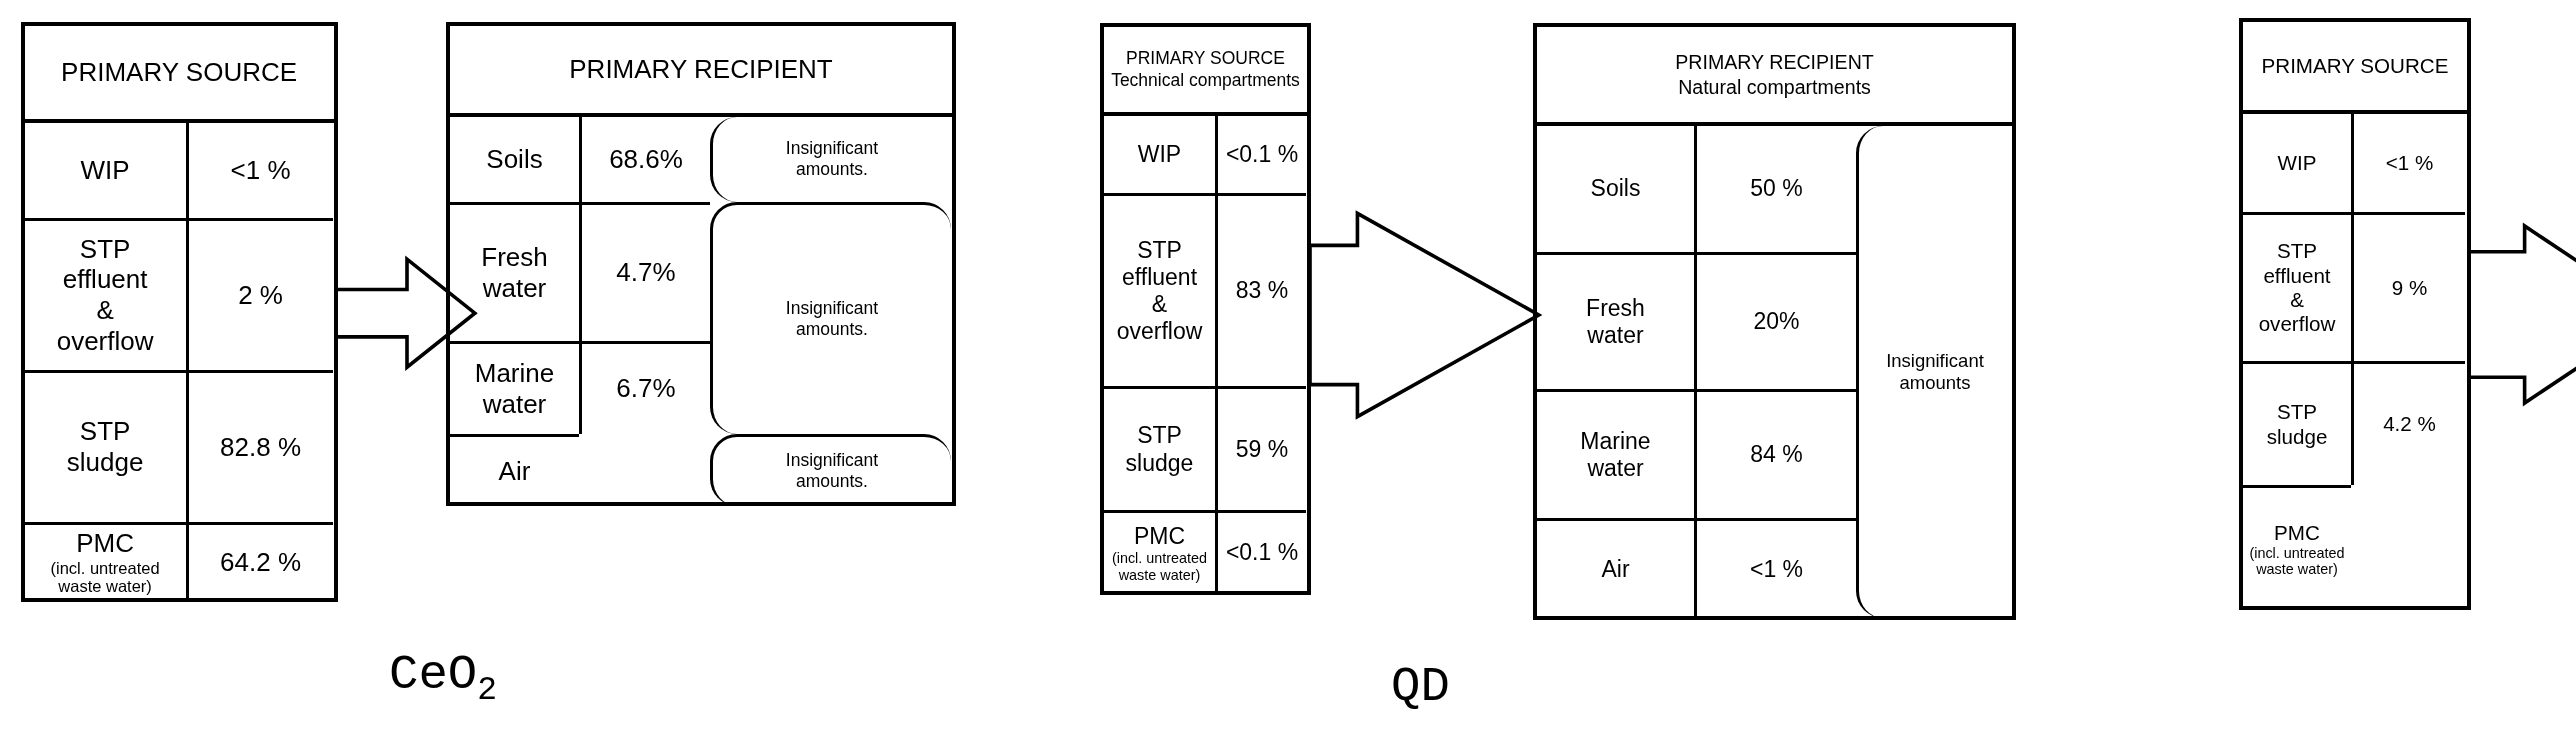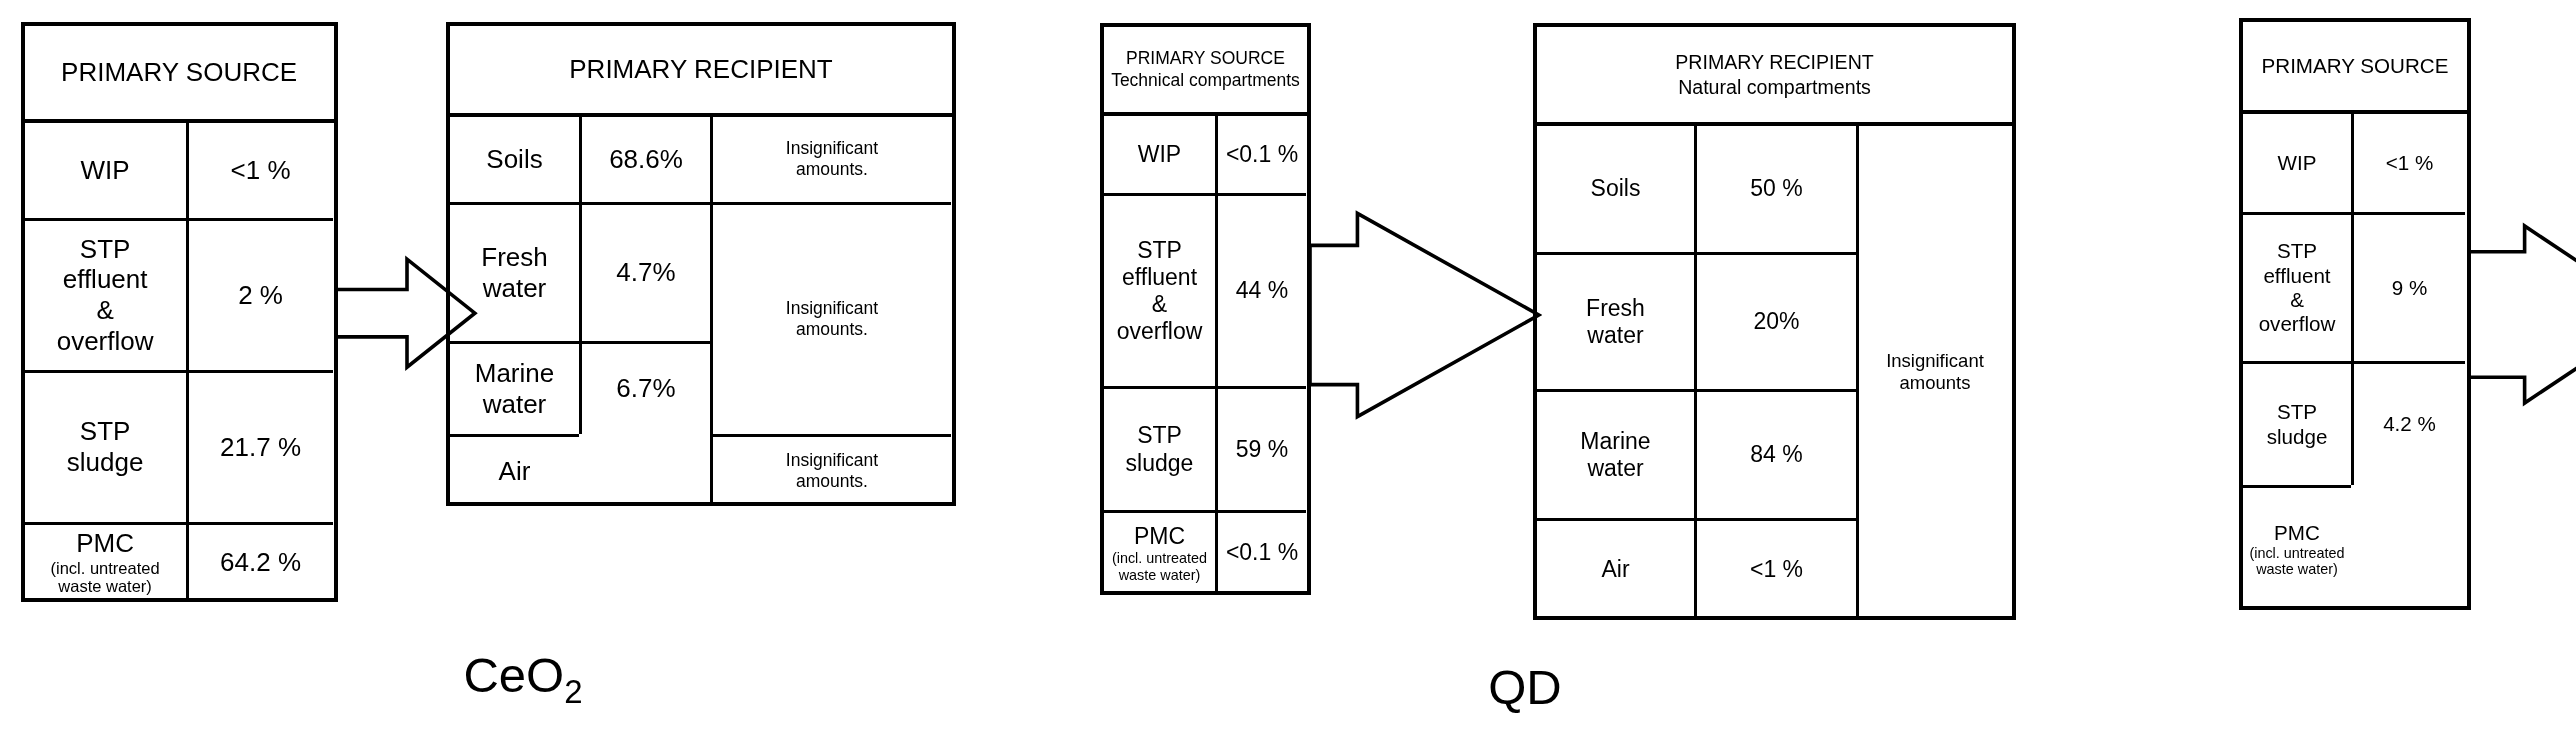--- a/index.html
+++ b/index.html
@@ -22,25 +22,25 @@
     display:flex;flex-direction:column;align-items:center;justify-content:center;
     text-align:center;white-space:pre-line;box-sizing:border-box;
     padding:2.1px;line-height:1.18;
   }
   .bl{border-left:3.6px solid #000;}
   .bt{border-top:3.6px solid #000;}
   .sub{display:block;line-height:1.12;}
   .fs50{font-size:26px;} .fs44{font-size:23px;} .fs40{font-size:20.6px;}
   .fs38{font-size:19.6px;} .fs36{font-size:18.5px;} .fs34{font-size:17.5px;}
   .sub32{font-size:16.5px;} .sub28{font-size:14.4px;}
-  .note{line-height:1.2;}
+  .note{line-height:1.2;border-radius:27px;}
   .arrow{position:absolute;}
   .grp{
-    position:absolute;width:268px;text-align:center;
-    font-family:Liberation Sans, sans-serif;font-size:49px;
+    position:absolute;width:268px;
+    font-family:Liberation Mono, monospace;font-size:49px;
   }
   .grp sub{font-size:33px;}
 </style>
 </head>
 <body>
 
 <svg class="arrow" style="left:335px;top:242px;" width="144" height="165" viewBox="0 0 280 320">
   <polygon points="0,92 140,92 140,33 272,138 140,243 140,184 0,184" fill="#ffffff" stroke="#000000" stroke-width="7"></polygon>
 </svg>
 
@@ -49,21 +49,21 @@
   <div class="grid" style="grid-template-columns:161px 147px;grid-template-rows:95px 152px 152px 78px;">
     <div class="c fs50">WIP</div>
     <div class="c fs50 bl">&lt;1 %</div>
     <div class="c fs50 bt">STP
 effluent
 &amp;
 overflow</div>
     <div class="c fs50 bl bt">2 %</div>
     <div class="c fs50 bt">STP
 sludge</div>
-    <div class="c fs50 bl bt">21.7 %</div>
+    <div class="c fs50 bl bt">82.8 %</div>
     <div class="c bt">
       <span class="fs50">PMC</span>
       <span class="sub sub32">(incl. untreated
 waste water)</span>
     </div>
     <div class="c fs50 bl bt">64.2 %</div>
   </div>
 </div>
 
 <div class="tbl" style="left:446px;top:21.6px;width:510px;height:484px;">
@@ -98,21 +98,21 @@
 <div class="tbl" style="left:1100px;top:23px;width:211px;height:572px;">
   <div class="hdr fs34" style="height:85px;">PRIMARY SOURCE
 Technical compartments</div>
   <div class="grid" style="grid-template-columns:111px 91px;grid-template-rows:77px 193px 124px 83px;">
     <div class="c fs44">WIP</div>
     <div class="c fs44 bl">&lt;0.1 %</div>
     <div class="c fs44 bt">STP
 effluent
 &amp;
 overflow</div>
-    <div class="c fs44 bl bt">44 %</div>
+    <div class="c fs44 bl bt">83 %</div>
     <div class="c fs44 bt">STP
 sludge</div>
     <div class="c fs44 bl bt">59 %</div>
     <div class="c bt">
       <span class="fs44">PMC</span>
       <span class="sub sub28">(incl. untreated
 waste water)</span>
     </div>
     <div class="c fs44 bl bt">&lt;0.1 %</div>
   </div>

